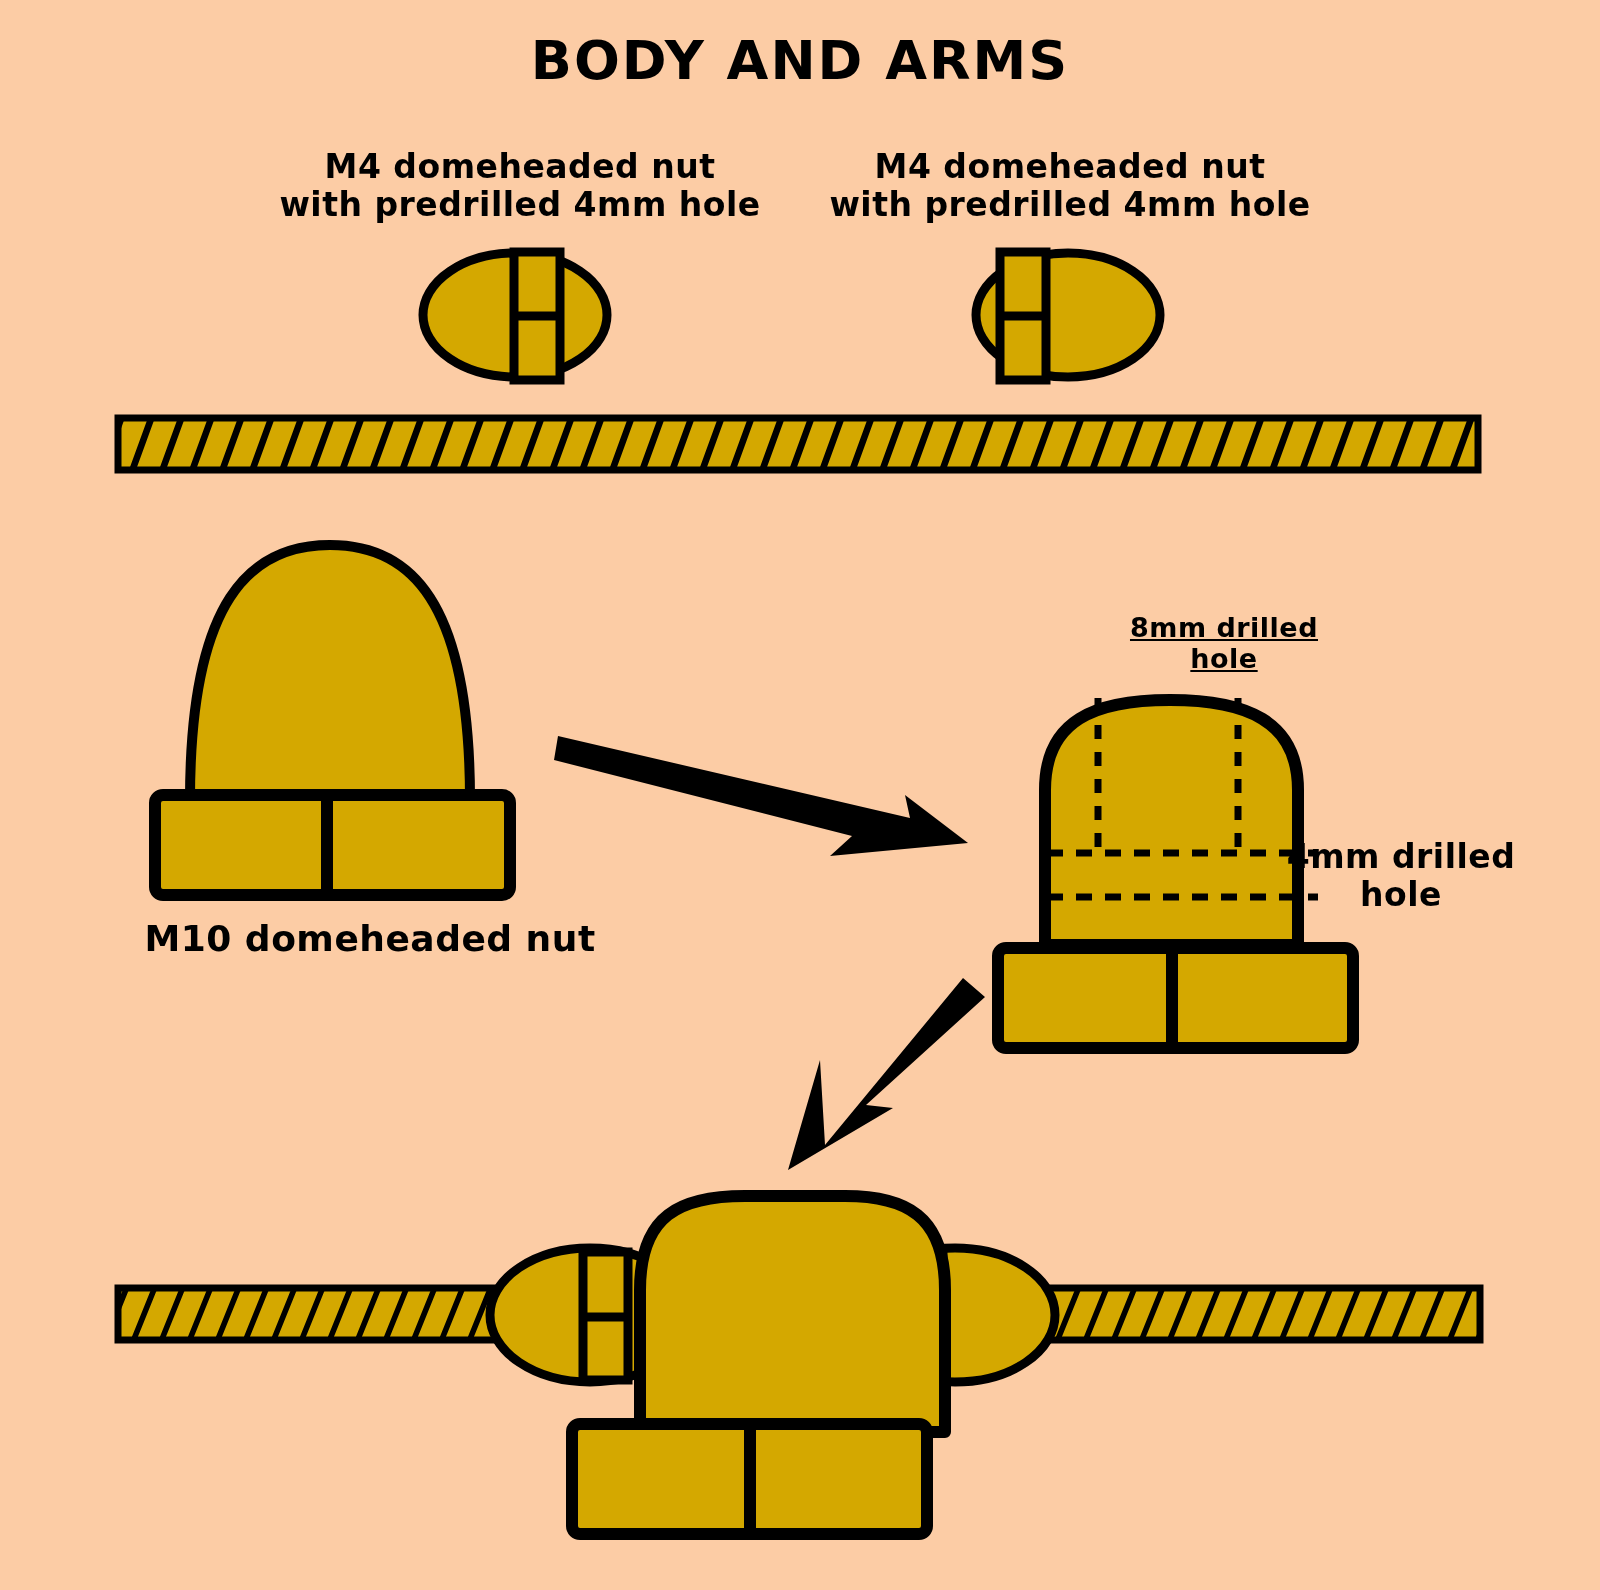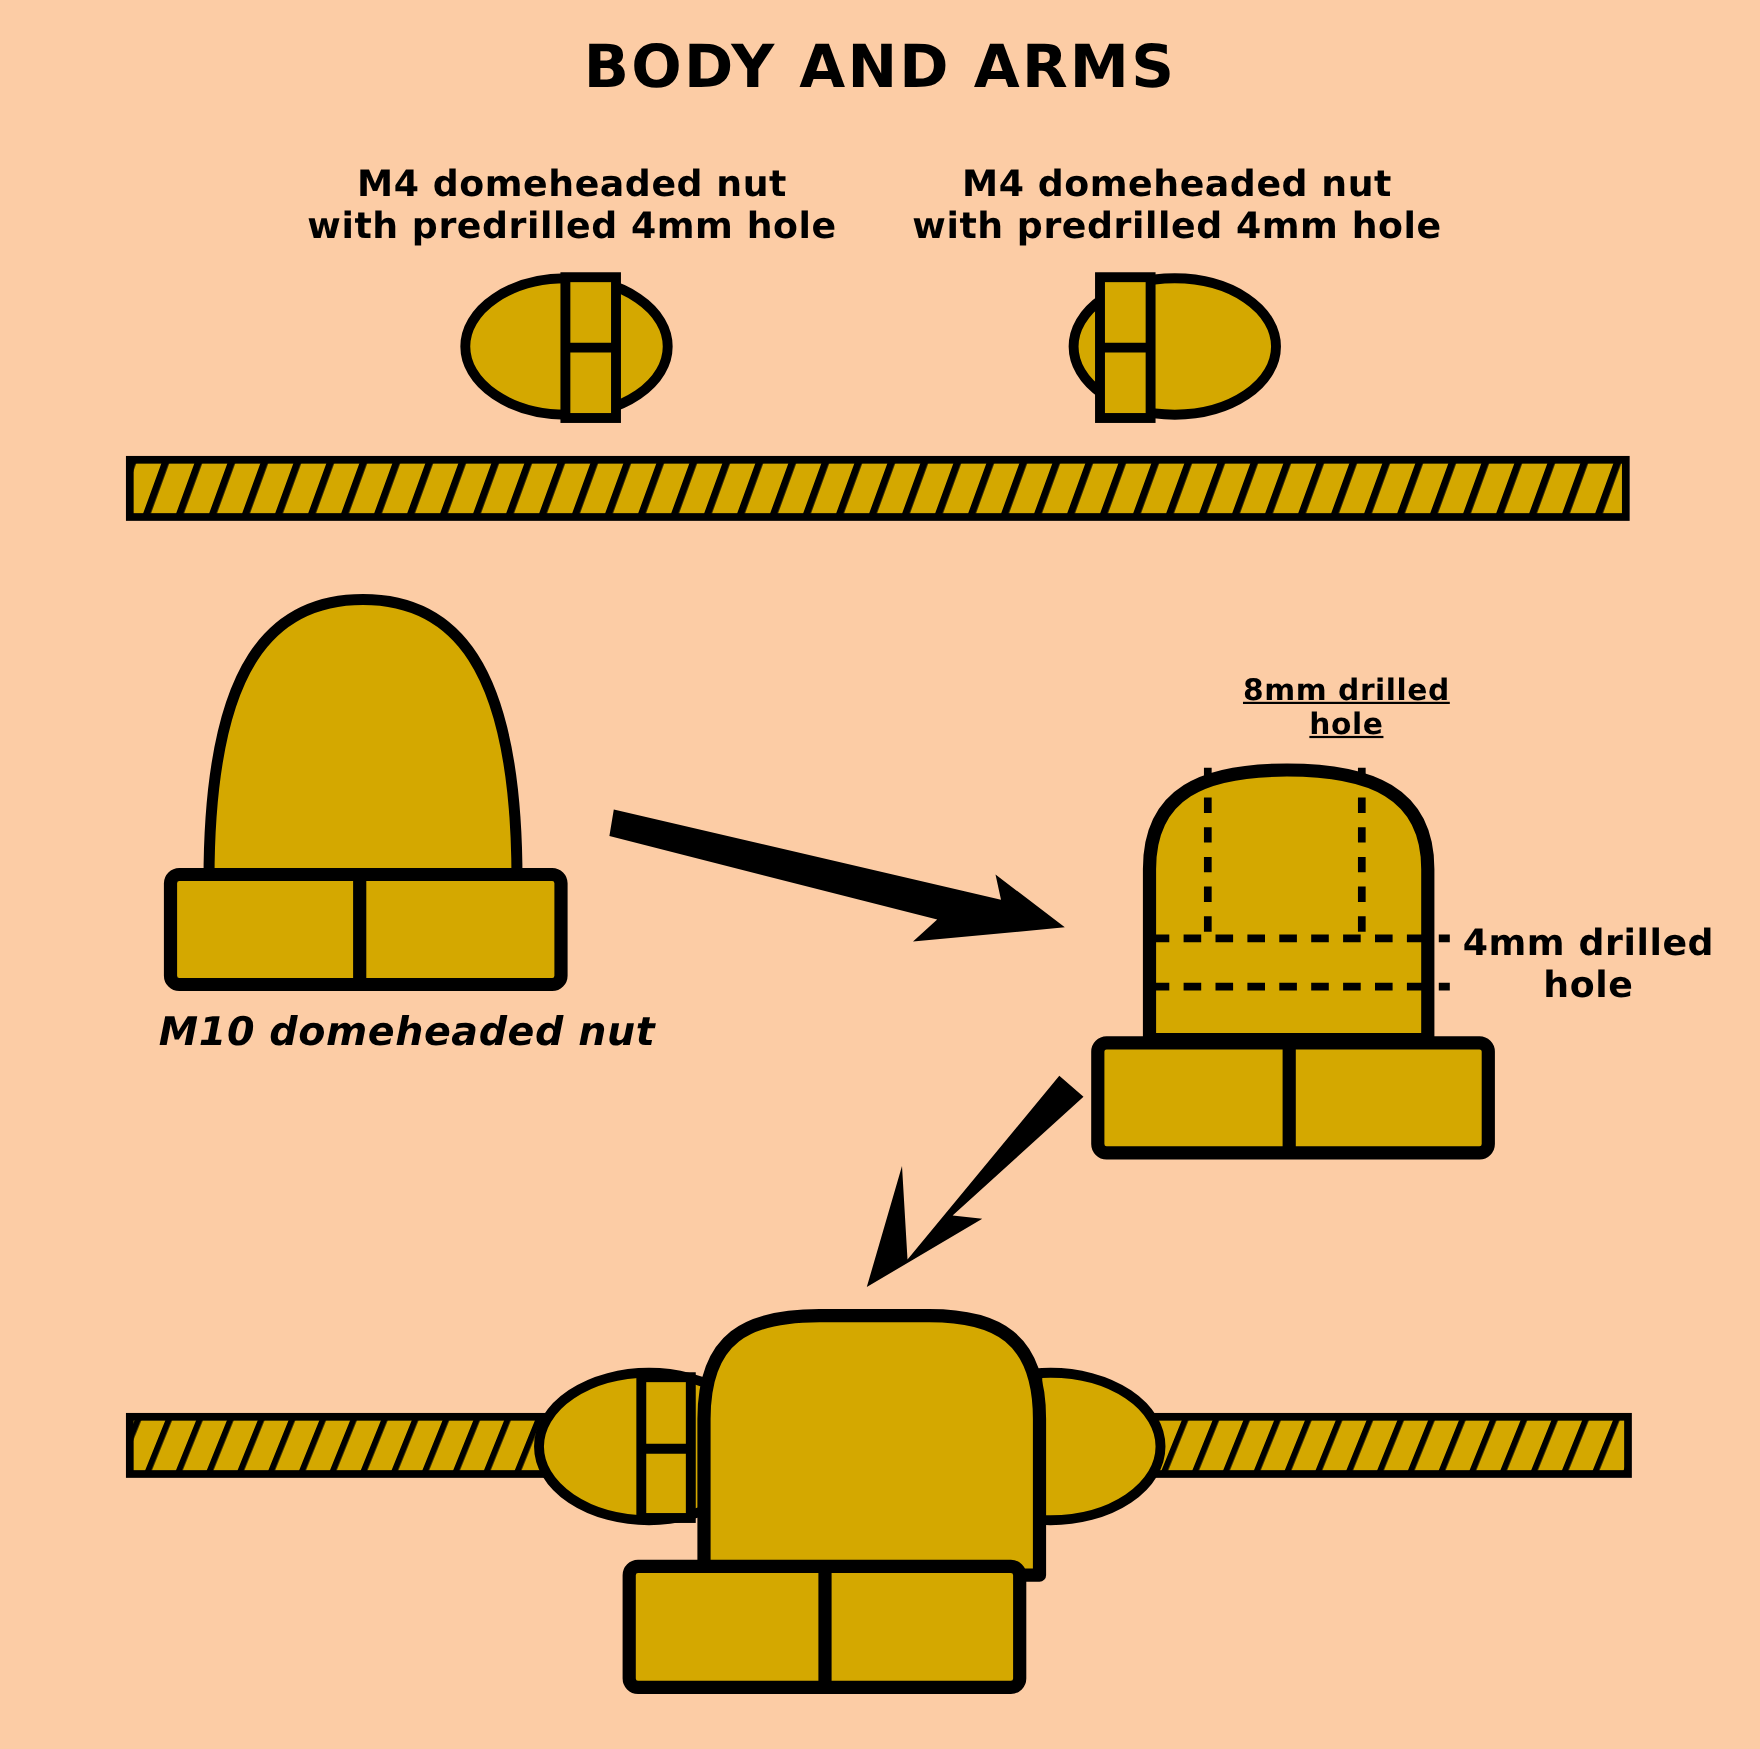--- a/index.html
+++ b/index.html
@@ -65,32 +65,31 @@
     top: 482px;
     text-align: right;
     padding-right: 80px;
     box-sizing: border-box;
   }
   #label-m10 {
     font-size: 36px;
     left: 60px;
     width: 620px;
     top: 918px;
-    font-style: italic;
   }
   #label-8mm {
     font-size: 27px;
     left: 1044px;
     width: 360px;
     top: 612px;
     text-decoration: underline;
   }
   #label-4mm {
     font-size: 33px;
-    left: 1289px;
+    left: 1246px;
     width: 310px;
     top: 838px;
   }
 </style>
 </head>
 <body>
 
 <div id="sheet">
 
   <svg class="canvas" viewBox="0 0 1600 1590" xmlns="http://www.w3.org/2000/svg">

